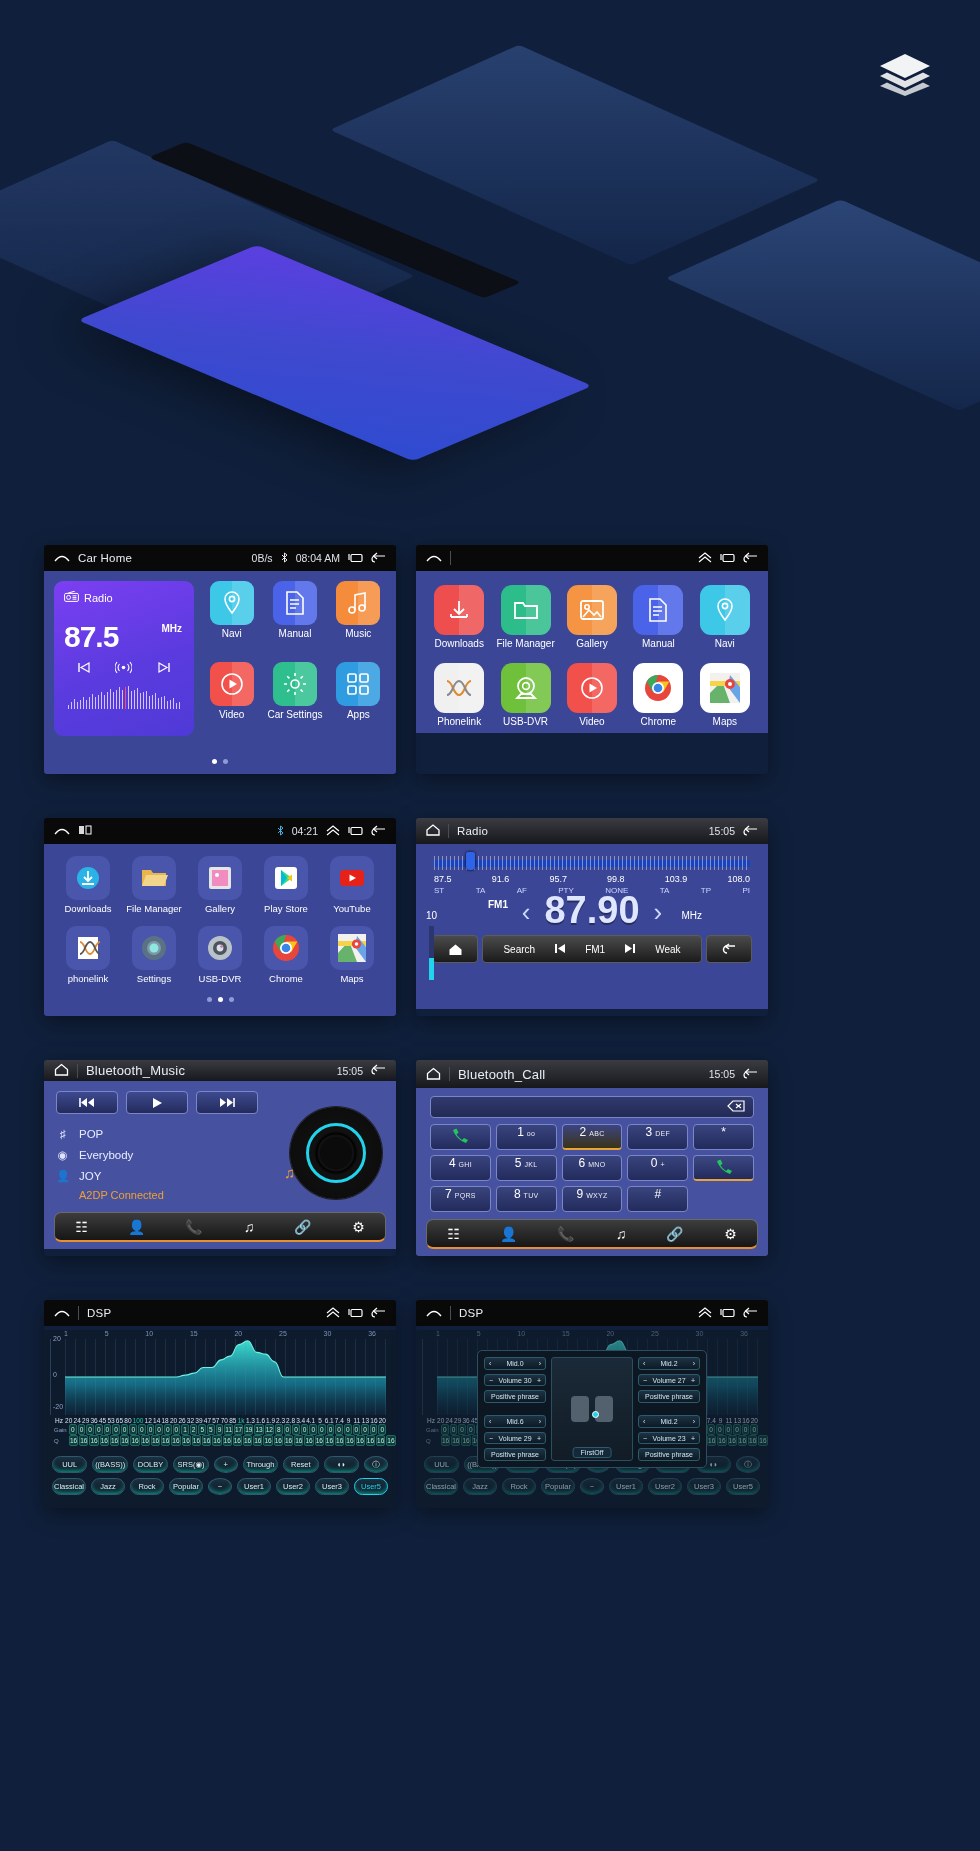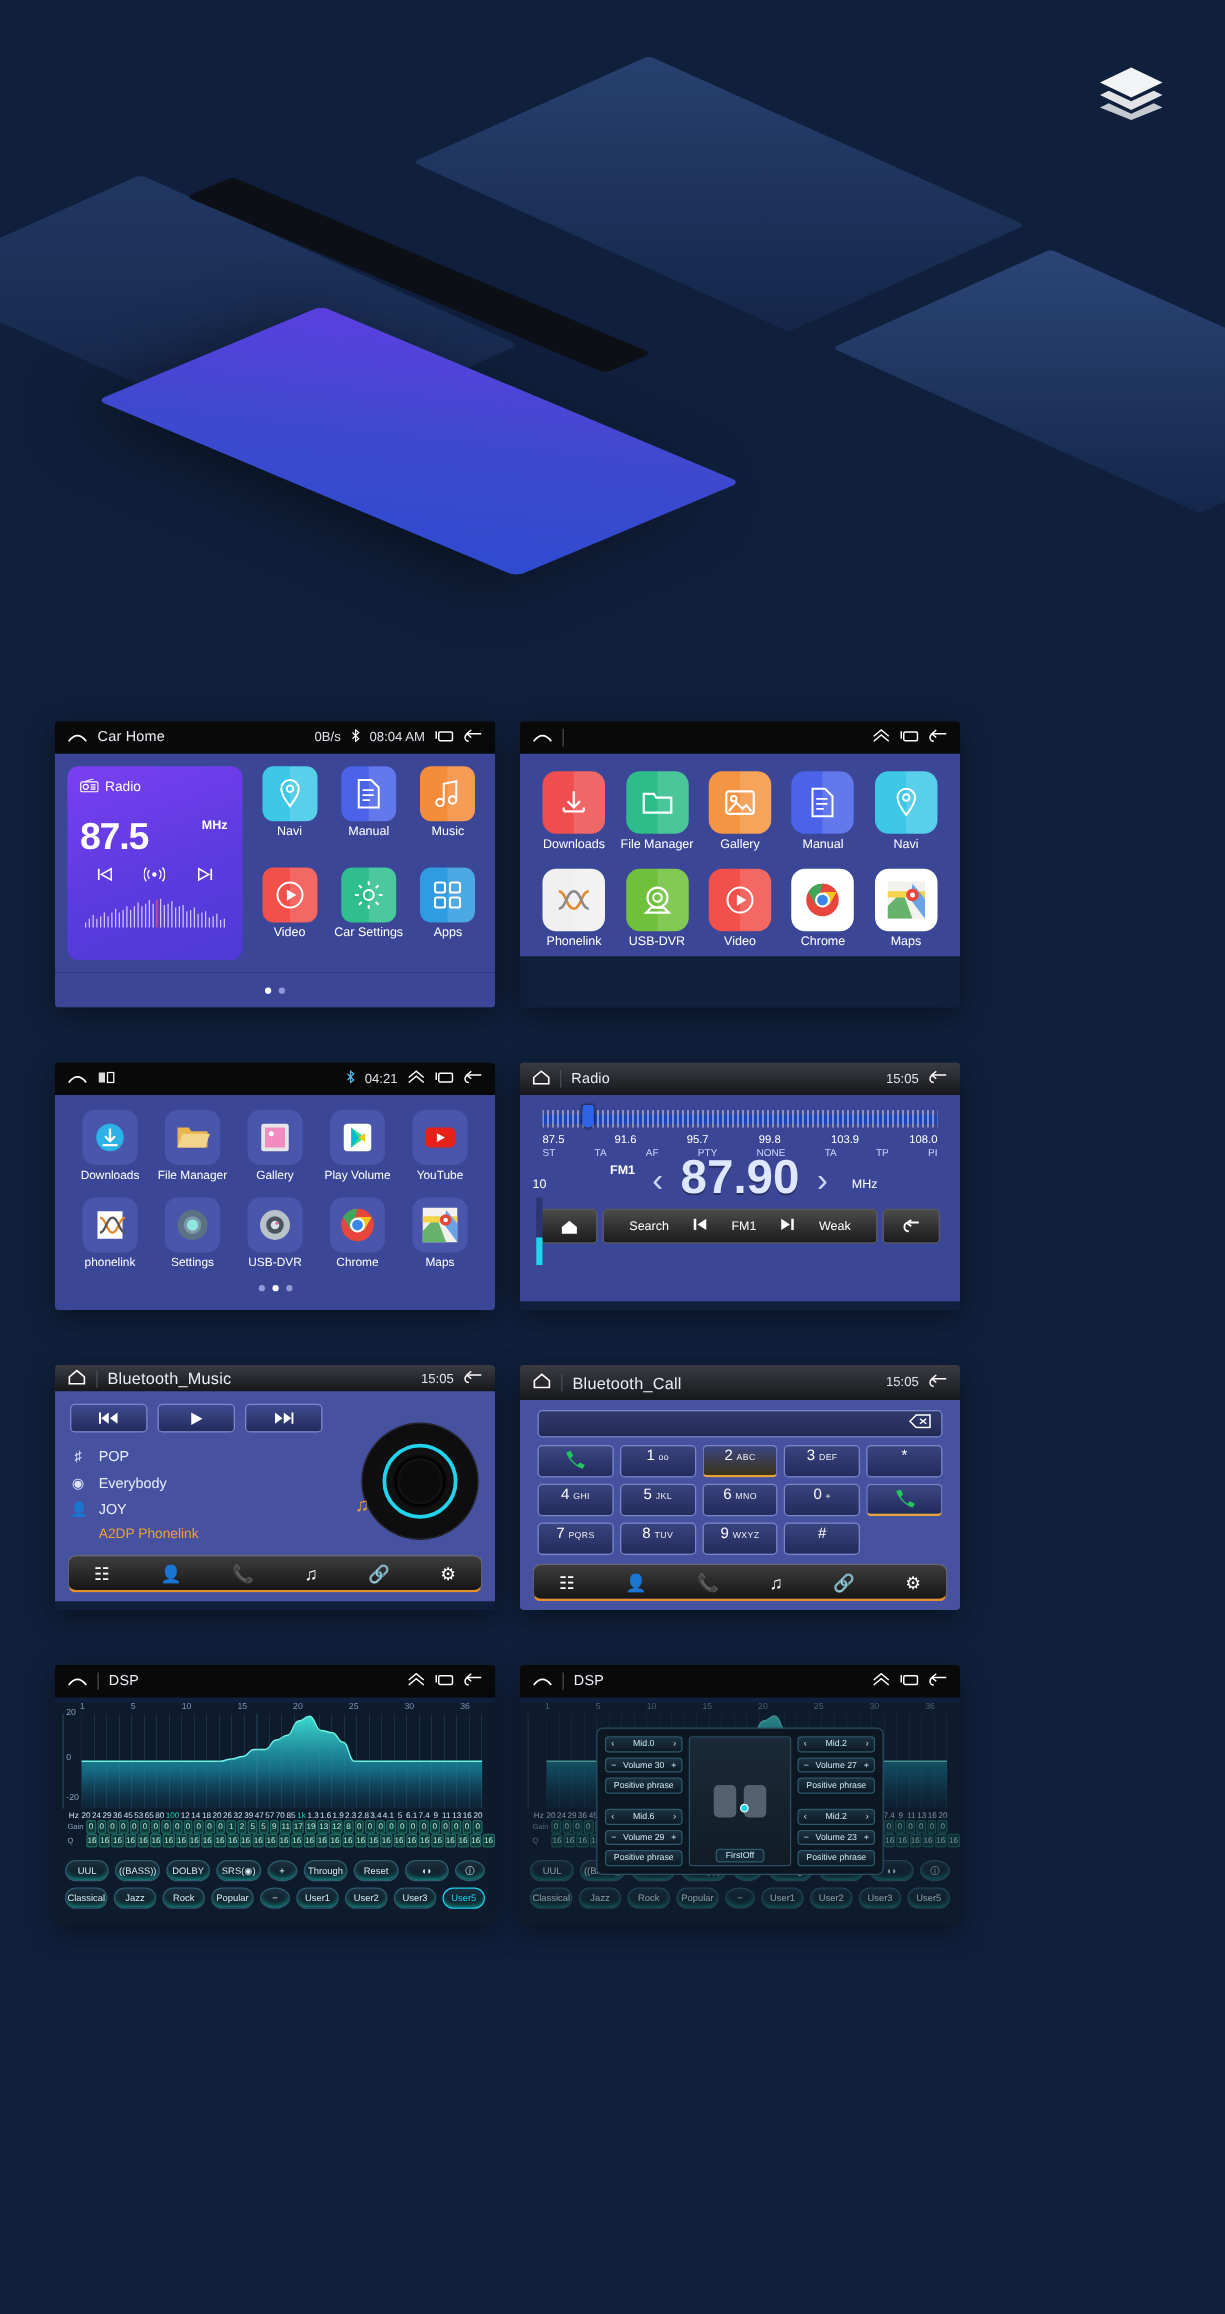--- a/index.html
+++ b/index.html
@@ -57,21 +57,21 @@
   }
   .iso-main-top {
     position:absolute; left:120px; top:196px; width:430px; height:48px;
     background:#0d0f16;
     transform: matrix(1,0.42,-1,0.42,0,0) scale(0.78);
     border-radius:6px;
   }
 
   
   .grid {
-    position:absolute; left:0; top:577px; width:980px;
+    position:absolute; left:0; top:545px; width:980px;
   }
   .row { display:flex; gap:20px; padding:0 44px; margin-bottom:44px; }
   .panel {
     width:352px; border-radius:3px; overflow:hidden;
     box-shadow:0 6px 22px rgba(0,0,0,0.45);
     position:relative;
   }
 
   
   .sbar {
@@ -613,21 +613,21 @@
             </div><span>Gallery</span>
           </div>
           <div class="app">
             <div class="tile">
               <svg width="26" height="26" viewBox="0 0 26 26">
                   <rect x="2" y="2" width="22" height="22" rx="3" fill="#fff"></rect>
                   <path d="M8 5 19 13 8 21z" fill="#3ddc84"></path>
                   <path d="M8 5 14 13 8 21z" fill="#00bcd4"></path>
                   <path d="M14 13 19 9.4 19 16.6z" fill="#f5c518"></path>
                 </svg>
-            </div><span>Play Volume</span>
+            </div><span>Play Store</span>
           </div>
           <div class="app">
             <div class="tile">
               <svg width="26" height="26" viewBox="0 0 26 26">
                   <rect x="1" y="5" width="24" height="16" rx="4" fill="#e62117"></rect>
                   <path d="M10.5 9.5 17 13l-6.5 3.5z" fill="#fff"></path>
                 </svg>
             </div><span>YouTube</span>
           </div>
 
@@ -833,21 +833,21 @@
             </div>
           <div class="rowi">
               <span class="gi">◉</span>
             <span>Everybody</span>
             </div>
           <div class="rowi">
               <span class="gi">👤</span>
             <span>JOY</span>
             </div>
         </div>
-        <div class="a2dp">A2DP Phonelink</div>
+        <div class="a2dp">A2DP Connected</div>
 
         <div class="tabbar orange">
           <span>☷</span>
           <span>👤</span>
           <span>📞</span>
           <span>♫</span>
           <span>🔗</span>
           <span>⚙</span>
         </div>
       </div>

